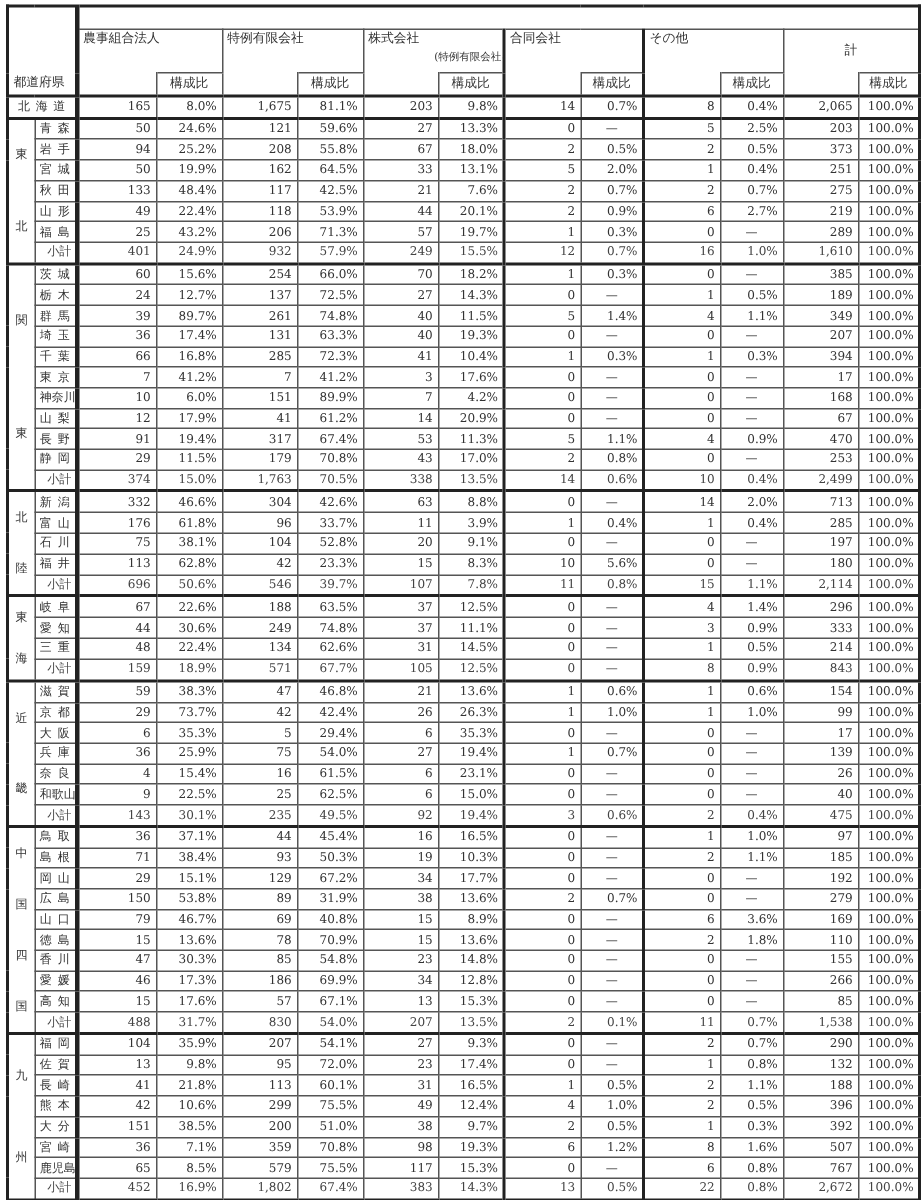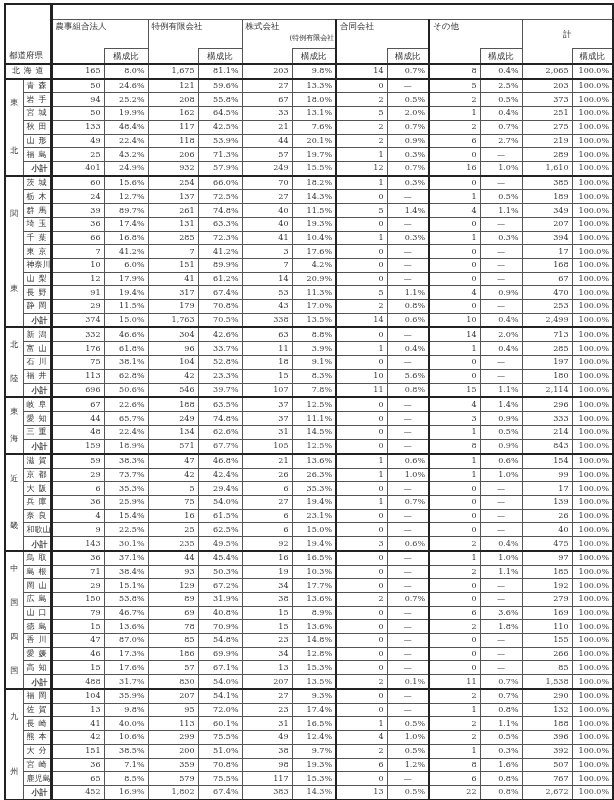--- a/index.html
+++ b/index.html
@@ -11,21 +11,21 @@
   .hdr-top td{height:14px;border-top:2px solid #222;}
   .hdr-mid td{height:28px;}
   .hdr-bot td{height:14px;}
   .pctlbl{text-align:center;vertical-align:middle !important;}
   .region{text-align:center;vertical-align:middle;border-right:1px solid #555;padding:0;letter-spacing:0;}
   .pref{text-align:justify;text-align-last:justify;padding:0 3px;border-right:3px solid #222;}
   .single{text-align:justify;text-align-last:justify;padding:0 6px;border-right:3px solid #222;}
   .thickR{border-right:2px solid #222;}
   .grpTop td{border-top:2px solid #222;}
   .sub td{color:#444;}
-  .sub .pref{text-align:justify;text-align-last:justify;font-weight:bold;}
+  .sub .pref{text-align:justify;text-align-last:justify;}
   .sub-label{padding-left:8px;}
   .sep{text-align:center;}
   .subtitle{font-size:7px;display:block;line-height:9px;margin-top:2px;margin-left:44px;}
   .vlabel{writing-mode:horizontal-tb;display:flex;flex-direction:column;justify-content:space-around;align-items:center;height:100%;}
 </style>
 </head>
 <body>
 
 <table id="tbl">
   <colgroup>
@@ -405,21 +405,21 @@
         <td class="num">0.4%</td>
         <td class="num">285</td>
         <td class="num" style="border-right: 2px solid rgb(34, 34, 34);">100.0%</td>
       </tr>
       <tr>
         <td class="pref">石川</td>
         <td class="num">75</td>
         <td class="num">38.1%</td>
         <td class="num">104</td>
         <td class="num">52.8%</td>
-        <td class="num">18</td>
+        <td class="num">20</td>
         <td class="num">9.1%</td>
         <td class="num" style="border-left: 2px solid rgb(34, 34, 34);">0</td>
         <td class="sep" style="text-align: center;">—</td>
         <td class="num" style="border-left: 2px solid rgb(34, 34, 34);">0</td>
         <td class="sep" style="text-align: center;">—</td>
         <td class="num">197</td>
         <td class="num" style="border-right: 2px solid rgb(34, 34, 34);">100.0%</td>
       </tr>
       <tr>
         <td class="pref">福井</td>
@@ -468,21 +468,21 @@
         <td class="num" style="border-left: 2px solid rgb(34, 34, 34);">0</td>
         <td class="sep" style="text-align: center;">—</td>
         <td class="num" style="border-left: 2px solid rgb(34, 34, 34);">4</td>
         <td class="num">1.4%</td>
         <td class="num">296</td>
         <td class="num" style="border-right: 2px solid rgb(34, 34, 34);">100.0%</td>
       </tr>
       <tr>
         <td class="pref">愛知</td>
         <td class="num">44</td>
-        <td class="num">65.7%</td>
+        <td class="num">30.6%</td>
         <td class="num">249</td>
         <td class="num">74.8%</td>
         <td class="num">37</td>
         <td class="num">11.1%</td>
         <td class="num" style="border-left: 2px solid rgb(34, 34, 34);">0</td>
         <td class="sep" style="text-align: center;">—</td>
         <td class="num" style="border-left: 2px solid rgb(34, 34, 34);">3</td>
         <td class="num">0.9%</td>
         <td class="num">333</td>
         <td class="num" style="border-right: 2px solid rgb(34, 34, 34);">100.0%</td>
@@ -722,21 +722,21 @@
         <td class="num" style="border-left: 2px solid rgb(34, 34, 34);">0</td>
         <td class="sep" style="text-align: center;">—</td>
         <td class="num" style="border-left: 2px solid rgb(34, 34, 34);">2</td>
         <td class="num">1.8%</td>
         <td class="num">110</td>
         <td class="num" style="border-right: 2px solid rgb(34, 34, 34);">100.0%</td>
       </tr>
       <tr>
         <td class="pref">香川</td>
         <td class="num">47</td>
-        <td class="num">87.0%</td>
+        <td class="num">30.3%</td>
         <td class="num">85</td>
         <td class="num">54.8%</td>
         <td class="num">23</td>
         <td class="num">14.8%</td>
         <td class="num" style="border-left: 2px solid rgb(34, 34, 34);">0</td>
         <td class="sep" style="text-align: center;">—</td>
         <td class="num" style="border-left: 2px solid rgb(34, 34, 34);">0</td>
         <td class="sep" style="text-align: center;">—</td>
         <td class="num">155</td>
         <td class="num" style="border-right: 2px solid rgb(34, 34, 34);">100.0%</td>
@@ -818,21 +818,21 @@
         <td class="num" style="border-left: 2px solid rgb(34, 34, 34);">0</td>
         <td class="sep" style="text-align: center;">—</td>
         <td class="num" style="border-left: 2px solid rgb(34, 34, 34);">1</td>
         <td class="num">0.8%</td>
         <td class="num">132</td>
         <td class="num" style="border-right: 2px solid rgb(34, 34, 34);">100.0%</td>
       </tr>
       <tr>
         <td class="pref">長崎</td>
         <td class="num">41</td>
-        <td class="num">40.0%</td>
+        <td class="num">21.8%</td>
         <td class="num">113</td>
         <td class="num">60.1%</td>
         <td class="num">31</td>
         <td class="num">16.5%</td>
         <td class="num" style="border-left: 2px solid rgb(34, 34, 34);">1</td>
         <td class="num">0.5%</td>
         <td class="num" style="border-left: 2px solid rgb(34, 34, 34);">2</td>
         <td class="num">1.1%</td>
         <td class="num">188</td>
         <td class="num" style="border-right: 2px solid rgb(34, 34, 34);">100.0%</td>

